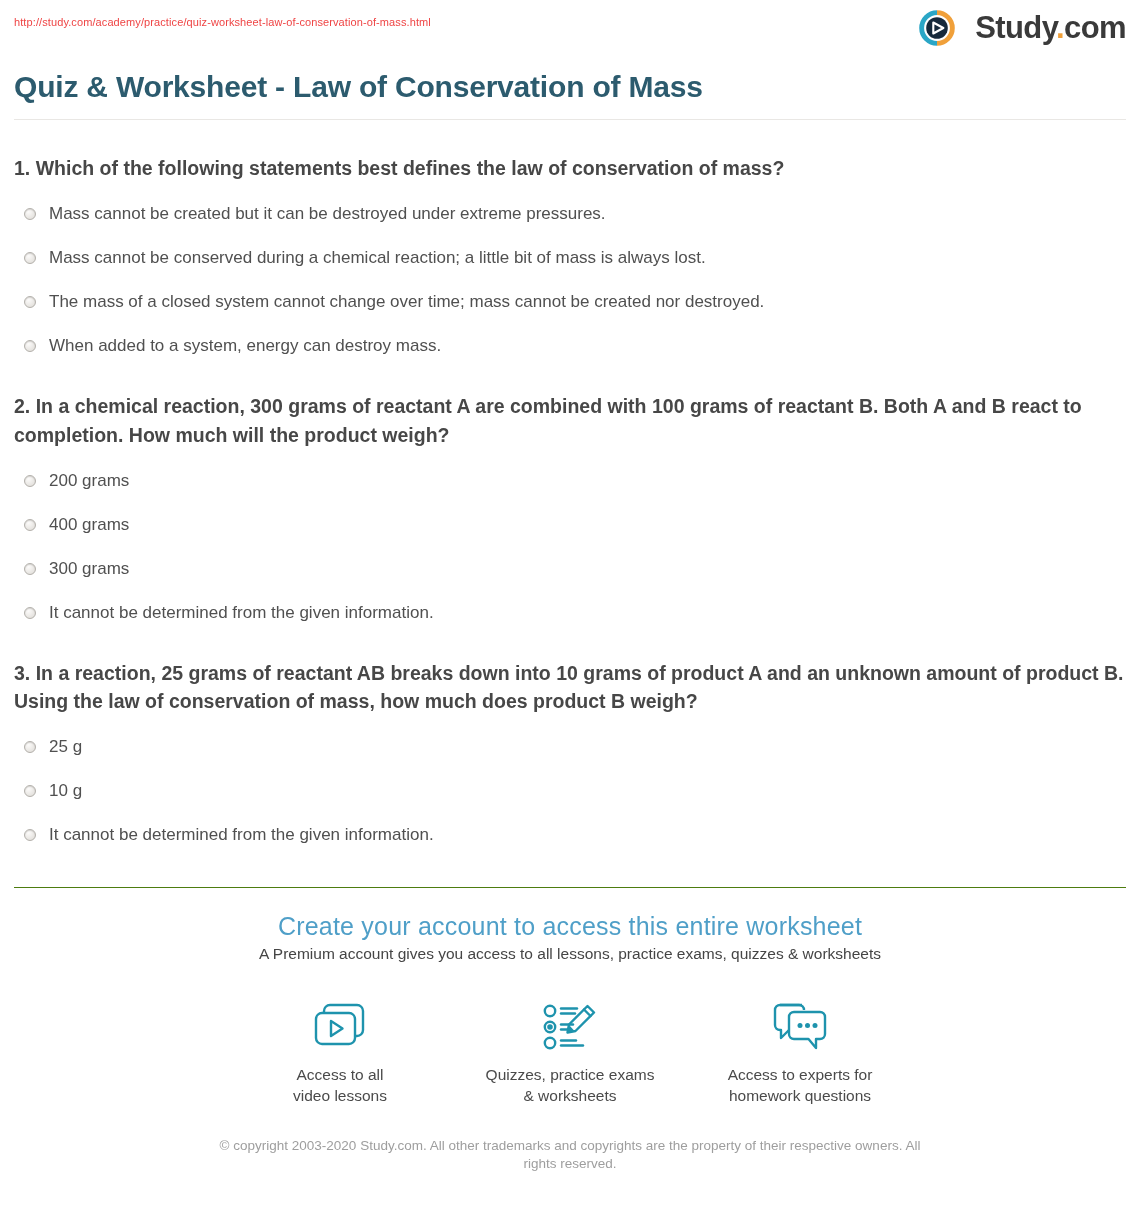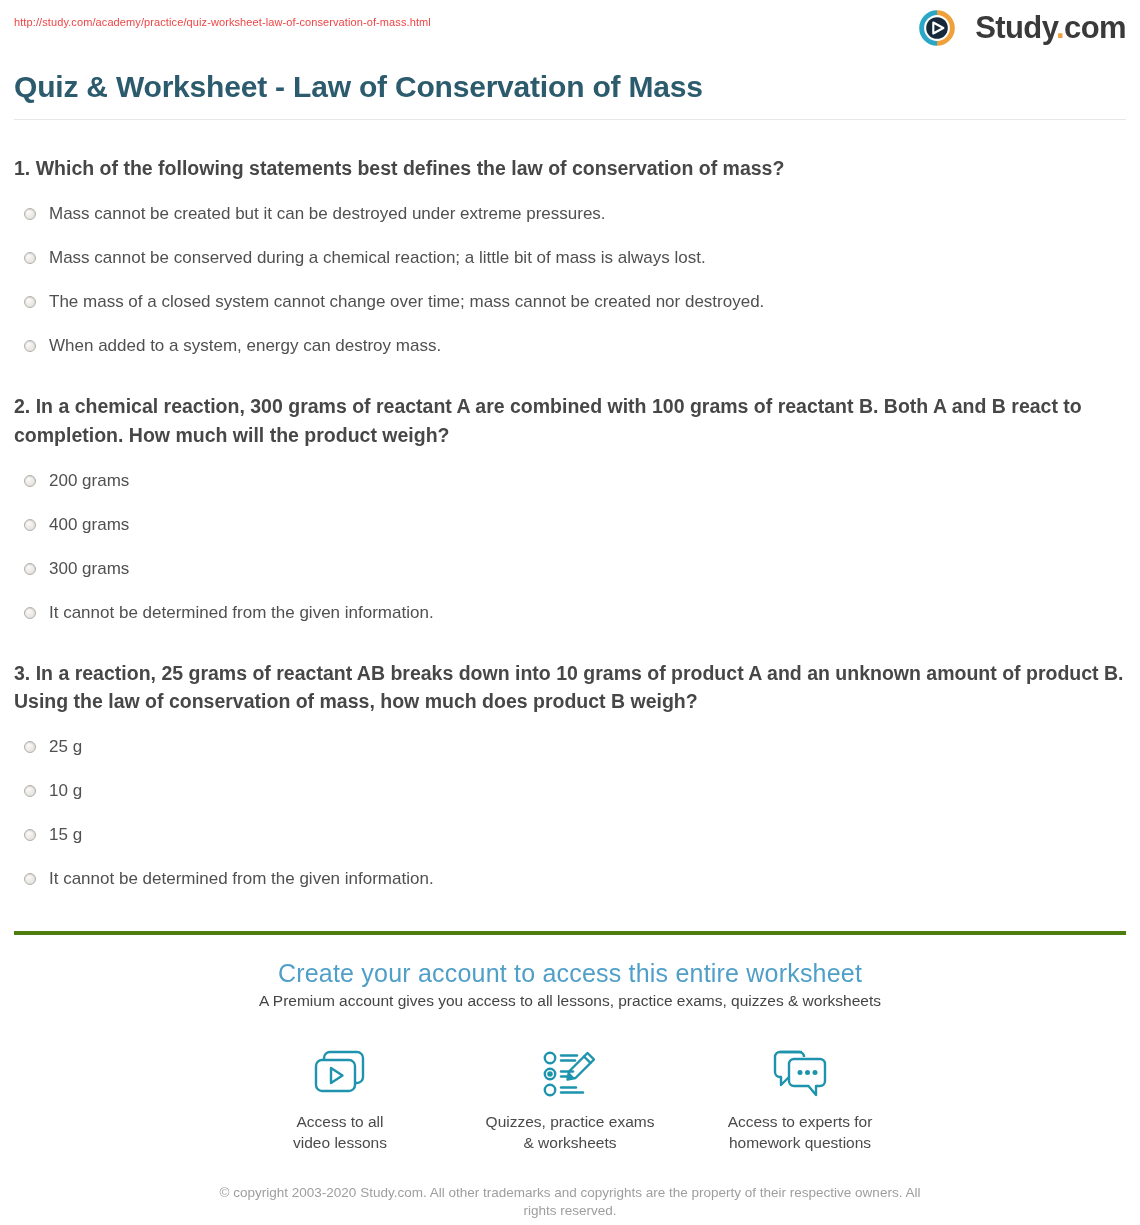--- a/index.html
+++ b/index.html
@@ -53,21 +53,21 @@
     flex: 0 0 auto;
     width: 12px; height: 12px;
     border-radius: 50%;
     border: 1px solid #b3b0ab;
     background: radial-gradient(circle at 35% 30%, #fcfbfa, #dddad5);
     box-shadow: inset 0 1px 1px rgba(0,0,0,0.12);
   }
   .option-label { margin-left: 13px; font-size: 17px; color: #505050; }
 
   
-  .cta { border-top: 4px solid #4d7c0f; margin-top: 40px; padding-top: 24px; }
+  .cta { border-top: 1px solid #4d7c0f; margin-top: 40px; padding-top: 24px; }
   .cta-title {
     text-align: center;
     font-size: 25px;
     font-weight: 400;
     color: #4f9fc8;
     letter-spacing: 0.2px;
   }
   .cta-subtitle { text-align: center; font-size: 15.5px; color: #454545; margin-top: 4px; }
 
   .features {
@@ -162,24 +162,20 @@
   <section class="question">
     <div class="question-text">3. In a reaction, 25 grams of reactant AB breaks down into 10 grams of product A and an unknown amount of product B. Using the law of conservation of mass, how much does product B weigh?</div>
     <div class="options">
       <div class="option-row">
         <span class="radio"></span>
         <span class="option-label">25 g</span>
       </div>
       <div class="option-row">
         <span class="radio"></span>
         <span class="option-label">10 g</span>
-      </div>
-      <div class="option-row">
-        <span class="radio"></span>
-        <span class="option-label">15 g</span>
       </div>
       <div class="option-row">
         <span class="radio"></span>
         <span class="option-label">It cannot be determined from the given information.</span>
       </div>
     </div>
   </section>
 
   <div class="cta">
     <div class="cta-title">Create your account to access this entire worksheet</div>

